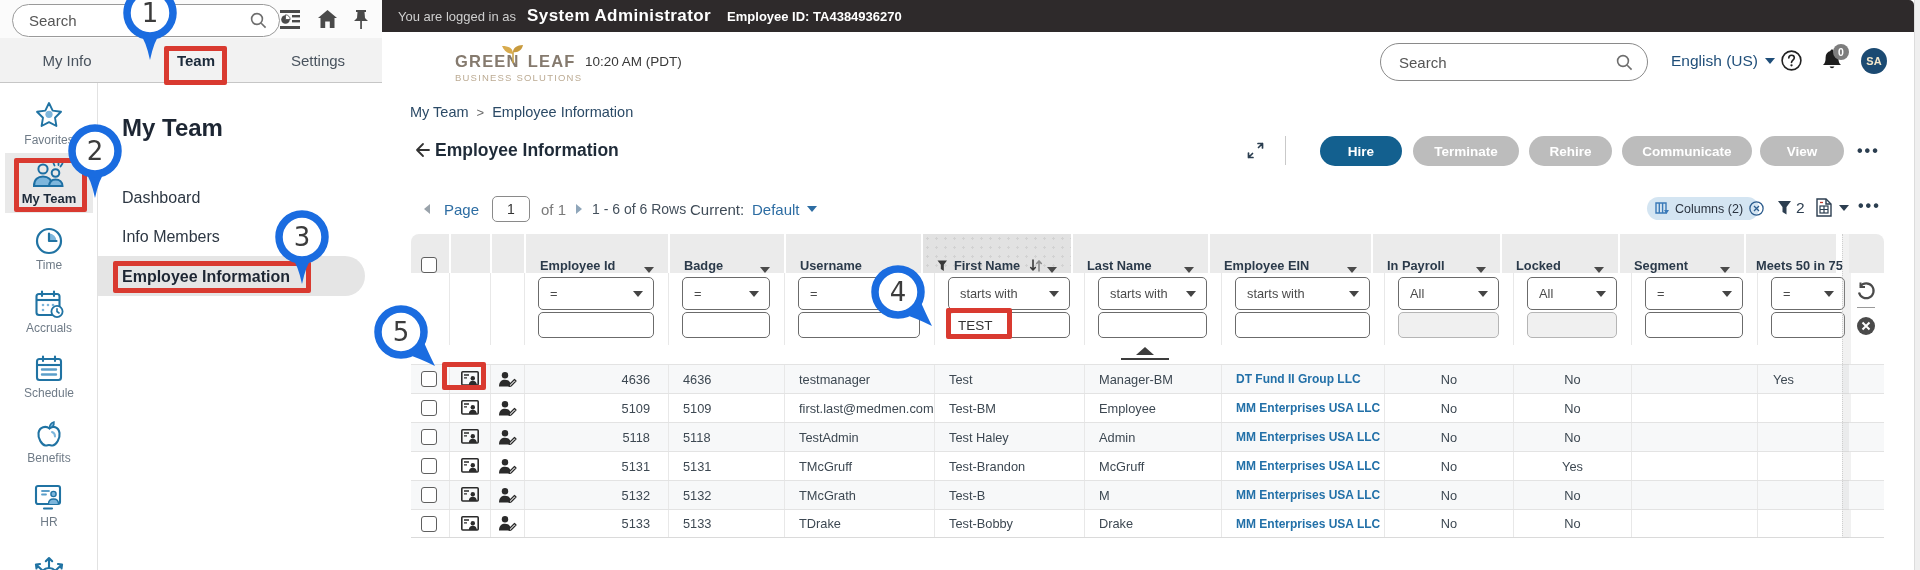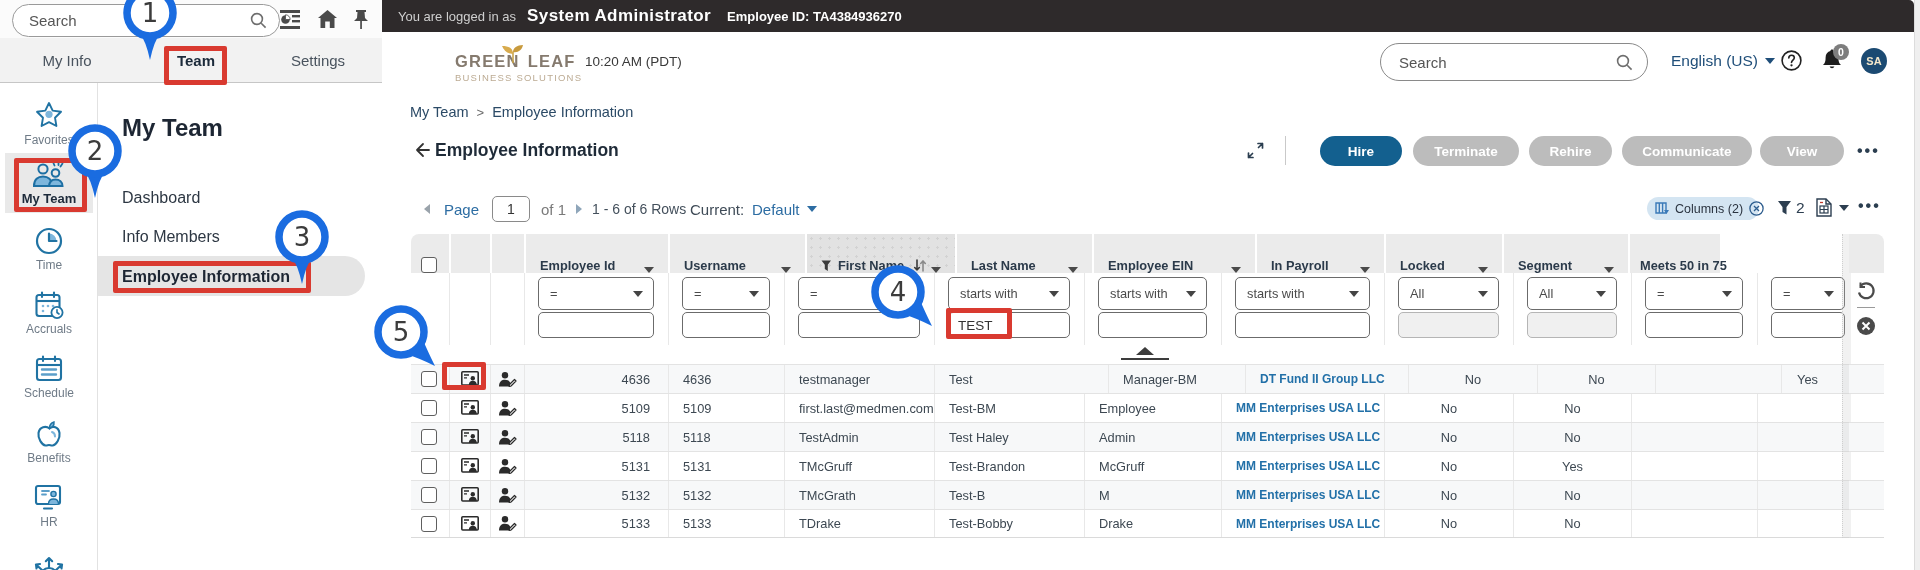--- a/index.html
+++ b/index.html
@@ -232,21 +232,21 @@
         <div class="rail-item" style="top: 143px; height: 46px; justify-content: center;">
           <span class="ric">
             <svg width="28" height="28" viewBox="0 0 28 28">
               <circle cx="14" cy="14" r="12" fill="none" stroke="currentColor" stroke-width="2.2"></circle>
               <path d="M14 14 L14 6.5 A7.5 7.5 0 0 1 21.5 14 Z" fill="#7db6dc"></path>
               <path d="M14 14 L14 6.5 M14 14 L21.5 14" stroke="currentColor" stroke-width="2.2" stroke-linecap="round"></path>
             </svg>
           </span>
           <span class="rlabel">Time</span>
         </div>
-        <div class="rail-item" style="top: 207px; height: 46px; justify-content: center;">
+        <div class="rail-item" style="top: 207px; height: 46px; ">
           <span class="ric">
             <svg width="29" height="28" viewBox="0 0 29 28">
               <rect x="1.5" y="4" width="23" height="21" rx="2.5" fill="none" stroke="currentColor" stroke-width="2.1"></rect>
               <path d="M1.5 10 H24.5" stroke="currentColor" stroke-width="2.1"></path>
               <path d="M7 1.5 V6 M19 1.5 V6" stroke="currentColor" stroke-width="2.1" stroke-linecap="round"></path>
               <circle cx="8" cy="15" r="1.3" fill="#7db6dc"></circle>
               <circle cx="13" cy="15" r="1.3" fill="#7db6dc"></circle>
               <circle cx="18" cy="15" r="1.3" fill="#7db6dc"></circle>
               <circle cx="8" cy="20" r="1.3" fill="#7db6dc"></circle>
               <circle cx="22" cy="21.5" r="5.6" fill="#fff" stroke="currentColor" stroke-width="1.8"></circle>
@@ -443,20 +443,26 @@
             <div class="cbx" style="margin: 0px 0px 0px 10px;"></div>
           </div>
           <div class="gh-cell" style="width: 41px;"></div>
           <div class="gh-cell" style="width: 34px;"></div>
           <div class="gh-cell" style="width: 144px;">
             <span style="display: flex; align-items: center; padding-left: 14px; gap: 5px; max-width: 118px;">
               <span class="ghlabel">Employee Id</span>
             </span>
             <span class="ghcaret caret-down"></span>
           </div>
+          <div class="gh-cell" style="width: 116px;">
+            <span style="display: flex; align-items: center; padding-left: 14px; gap: 5px; max-width: 90px;">
+              <span class="ghlabel">Badge</span>
+            </span>
+            <span class="ghcaret caret-down"></span>
+          </div>
           <div class="gh-cell" style="width: 137px;">
             <span style="display: flex; align-items: center; padding-left: 14px; gap: 5px; max-width: 124px;">
               <span class="ghlabel">Username</span>
             </span>
             <span class="ghcaret caret-down"></span>
           </div>
           <div class="gh-cell filtered" style="width: 150px;">
             <span style="display: flex; align-items: center; padding-left: 14px; gap: 5px; max-width: 124px;">
               <span class="gh-icons">
                 <svg width="12" height="12" viewBox="0 0 12 12">
@@ -600,21 +606,21 @@
                   <circle cx="7" cy="4.2" r="3.2" fill="#2b2b2b"></circle>
                   <path d="M1 15.5 C1 10.5 3.8 8.8 7 8.8 C10.2 8.8 13 10.5 13 15.5 Z" fill="#2b2b2b"></path>
                   <path d="M11.5 13.5 L16.5 8.5 L18 10 L13 15 L11.2 15.3 Z" fill="#fff" stroke="#2b2b2b" stroke-width="1.2" stroke-linejoin="round"></path>
                 </svg>
               </span>
             </div>
             <div class="gcell ar" style="width: 144px;">4636</div>
             <div class="gcell al" style="width: 116px;">4636</div>
             <div class="gcell al" style="width: 150px;">testmanager</div>
             <div class="gcell al" style="width: 150px;">Test</div>
-            <div class="gcell al" style="width: 137px; margin-left: 24px;">Manager-BM</div>
+            <div class="gcell al" style="width: 137px;">Manager-BM</div>
             <div class="gcell al link" style="width: 163px;">DT Fund II Group LLC</div>
             <div class="gcell ac" style="width: 129px;">No</div>
             <div class="gcell ac" style="width: 118px;">No</div>
             <div class="gcell ac" style="width: 126px;"></div>
             <div class="gcell ac" style="width: 92px; padding-right: 40px;">Yes</div>
           </div>
           <div class="grow">
             <div class="gcell" style="width: 38px; justify-content: flex-start; padding-left: 10px;">
               <div class="cbx"></div>
             </div>

